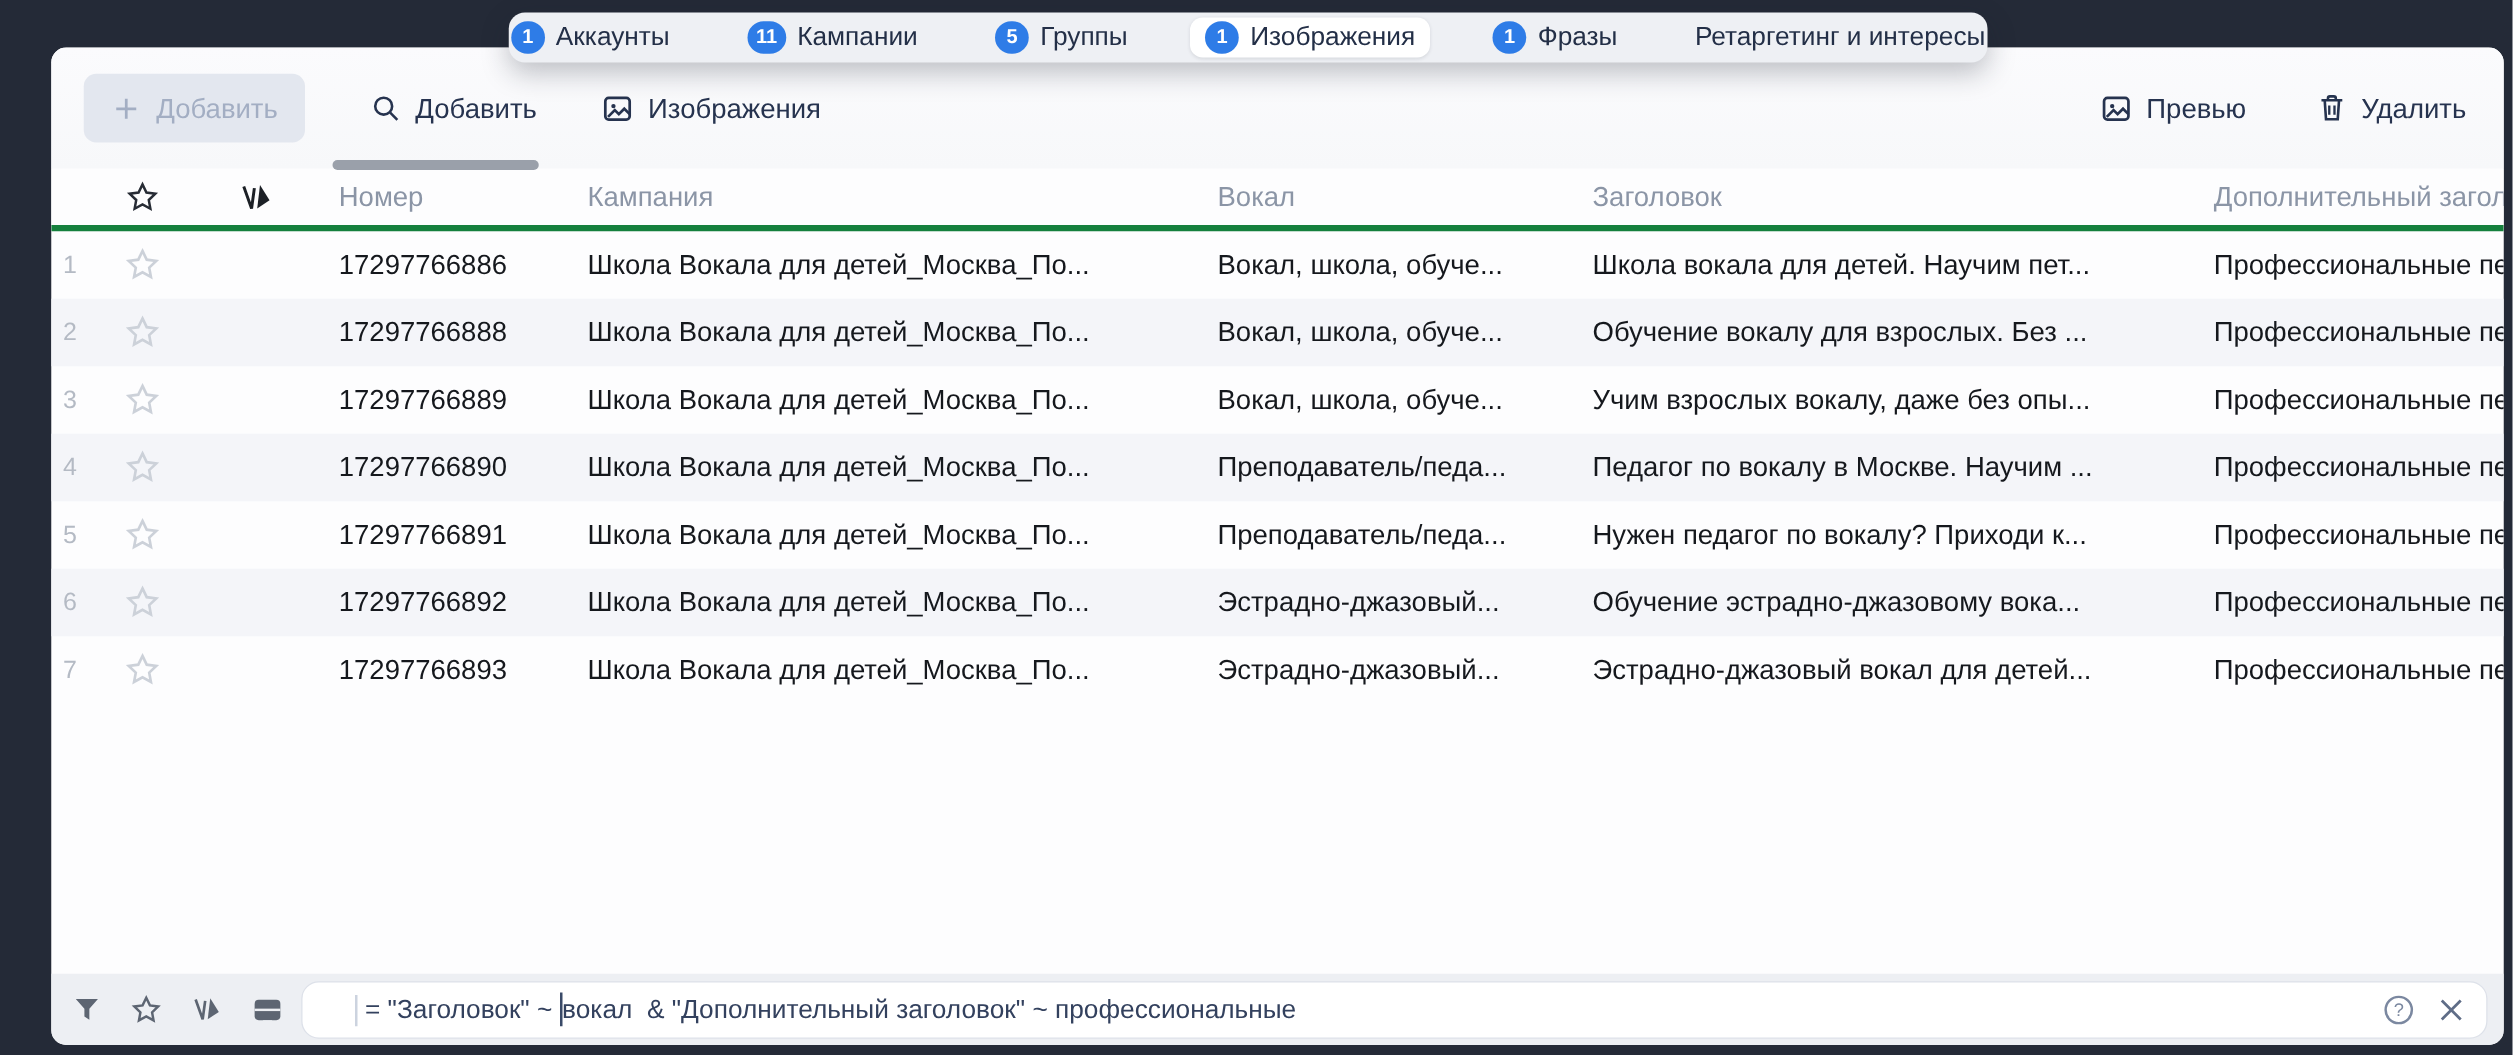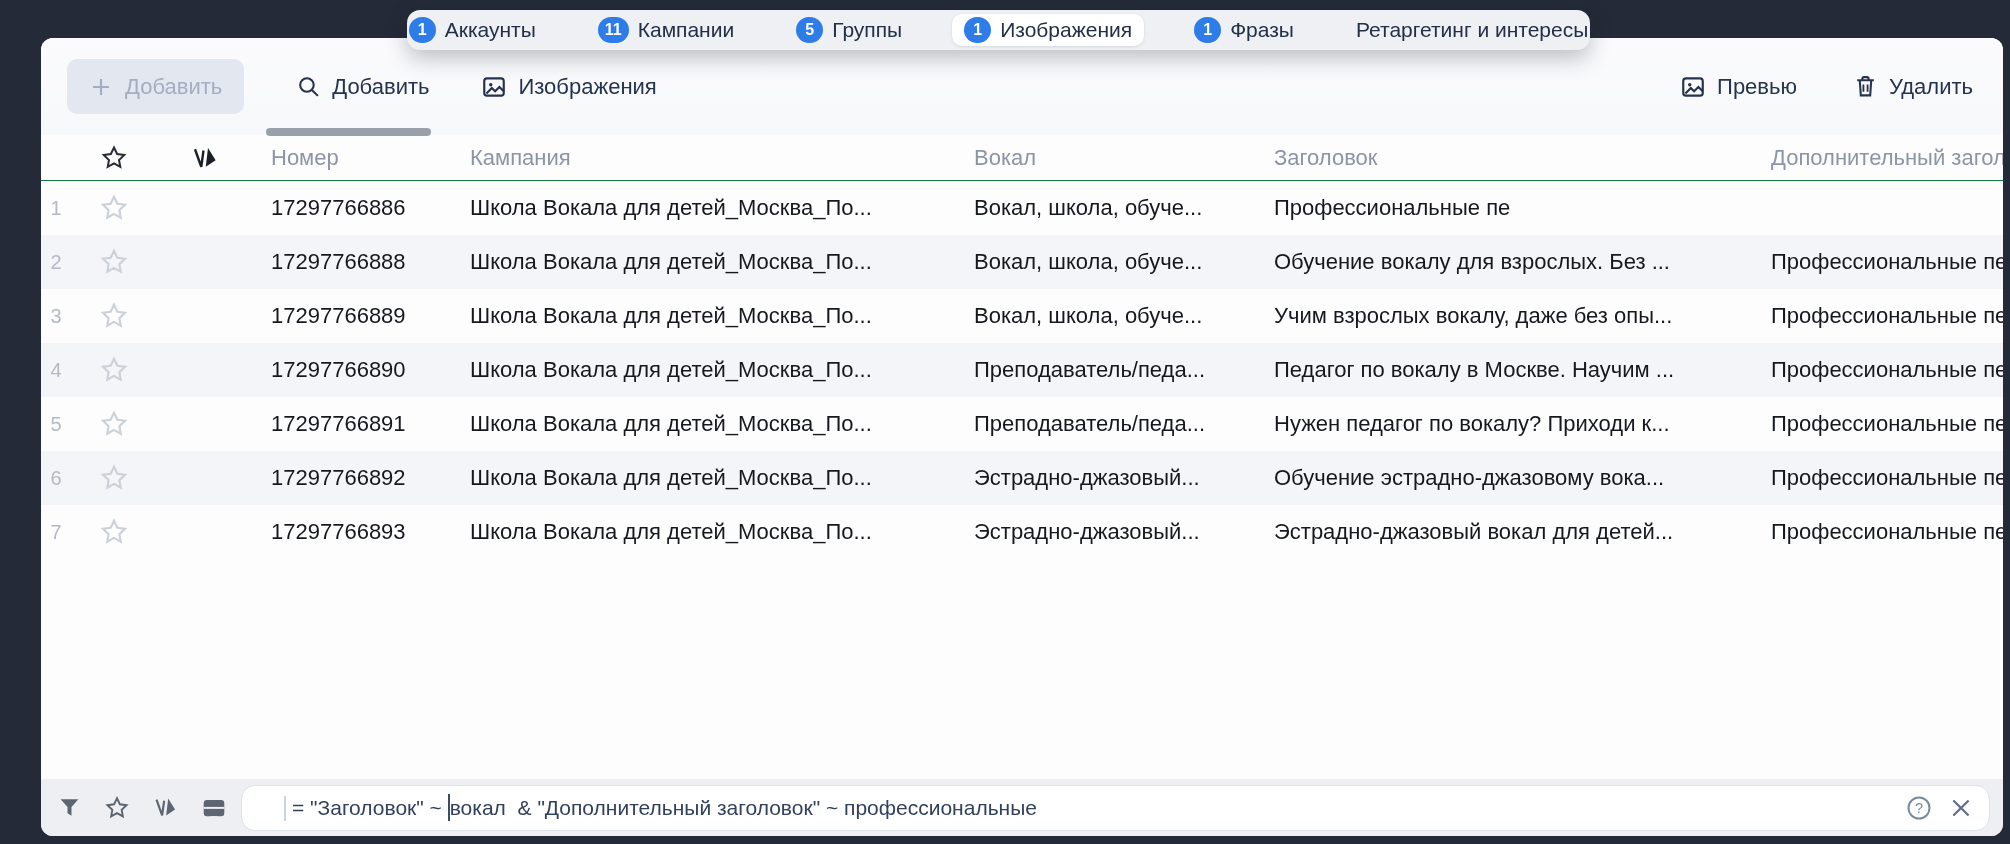--- a/index.html
+++ b/index.html
@@ -52,21 +52,21 @@
   .hscroll-thumb{
     position:absolute;left:225px;top:90px;width:165px;height:8px;
     border-radius:4px;background:#9aa0aa;z-index:5;
   }
   .grid{position:relative;}
   .trow{
     display:grid;
     grid-template-columns:30px 86px 96px 188px 530px 300px 497px 1fr;
     align-items:center;
   }
-  .thead{height:45px;border-bottom:1px solid #15803d;background:#fdfdfe;}
+  .thead{height:45px;border-bottom:5px solid #15803d;background:#fdfdfe;}
   .th{color:#8b95a6;font-size:22px;white-space:nowrap;overflow:hidden;}
   .c-num{padding-left:18px;}
   .c-camp{padding-left:29px;}
   .c-group,.c-title,.c-extra{padding-left:3px;}
   .c-extra{overflow:hidden;white-space:nowrap;}
   .row{height:54px;font-size:22px;color:#15181d;}
   .row:nth-child(even){background:#f4f5f9;}
   .cell{white-space:nowrap;overflow:hidden;}
   .idx{color:#b4bac4;font-size:20px;text-align:center;}
   .ctr{display:flex;align-items:center;justify-content:center;}
@@ -164,20 +164,21 @@
     <div class="idx cell">1</div>
     <div class="ctr">
       <svg width="30" height="30" viewBox="0 0 24 24">
         <path d="M12 3l2.7 5.6 6.1.8-4.5 4.3 1.1 6-5.4-3-5.4 3 1.1-6L3.2 9.4l6.1-.8z" fill="none" stroke="#ccd1d9" stroke-width="1.7"></path>
       </svg>
     </div>
     <div></div>
     <div class="cell c-num">17297766886</div>
     <div class="cell c-camp">Школа Вокала для детей_Москва_По...</div>
     <div class="cell c-group">Вокал, школа, обуче...</div>
+    <div class="cell c-title">Школа вокала для детей. Научим пет...</div>
     <div class="cell c-extra">Профессиональные пе</div>
   </div>
 
   <div class="trow row">
     <div class="idx cell">2</div>
     <div class="ctr">
       <svg width="30" height="30" viewBox="0 0 24 24">
         <path d="M12 3l2.7 5.6 6.1.8-4.5 4.3 1.1 6-5.4-3-5.4 3 1.1-6L3.2 9.4l6.1-.8z" fill="none" stroke="#ccd1d9" stroke-width="1.7"></path>
       </svg>
     </div>

